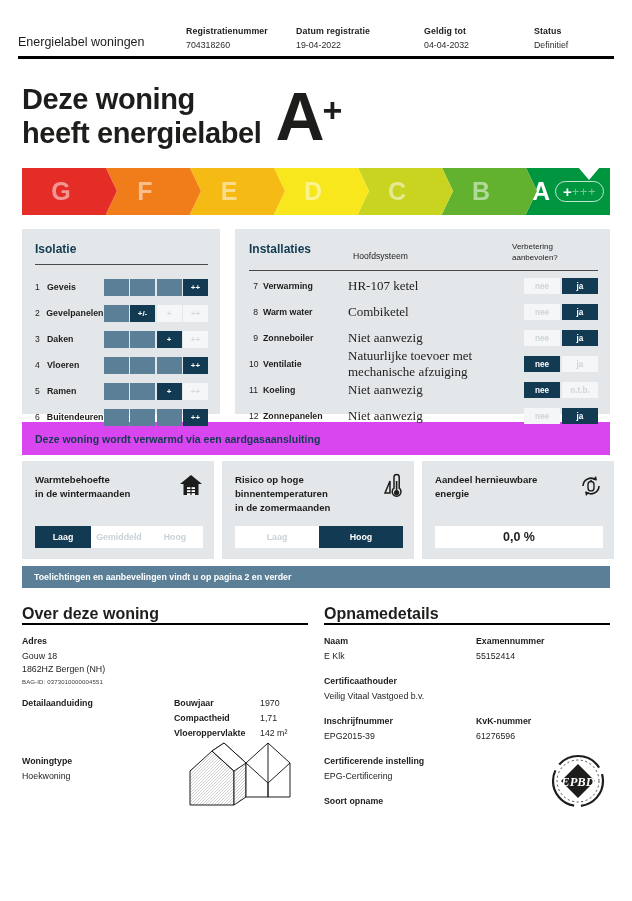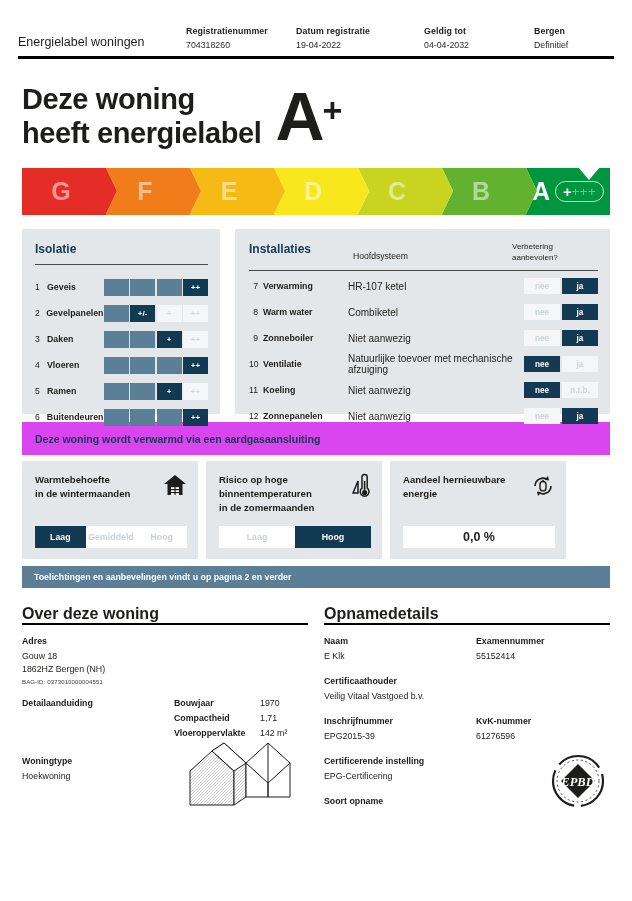--- a/index.html
+++ b/index.html
@@ -76,34 +76,34 @@
   .c-empty { background: #f4f6f7; color: #d3dade; }
 
   .ins-box { background: #e3e7ea; padding: 13px 12px 13px 14px; height: 185px; }
   .ins-head { display: flex; height: 30px; }
   .ins-head-l { width: 104px; }
   .ins-head-m { flex: 1; font-size: 8.6px; color: #1d1d1b; padding-top: 9px; }
   .ins-head-r { width: 86px; font-size: 8px; line-height: 1.35; color: #1d1d1b; }
   .ins-row { display: flex; align-items: center; height: 22px; margin-top: 4px; }
   .ins-num { width: 14px; font-size: 8.6px; text-align: right; padding-right: 5px; }
   .ins-name { width: 85px; font-size: 8.8px; font-weight: bold; }
-  .ins-sys { flex: 1; font-size: 10px; color: #1d1d1b; }
+  .ins-sys { flex: 1; font-size: 13px; color: #1d1d1b; font-family: Liberation Serif, serif; }
   .toggle { display: flex; gap: 2px; width: 80px; justify-content: flex-end; }
   .tg { width: 36px; height: 16px; display: flex; align-items: center; justify-content: center;
         font-size: 8.2px; font-weight: bold; }
   .tg-on { background: #123a52; color: #fff; }
   .tg-off { background: #f4f6f7; color: #ccd5da; }
 
   
   .gas { margin: 8px 0 0 4px; width: 588px; background: #d946ef; height: 33px;
          display: flex; align-items: center; padding-left: 13px;
          font-size: 10.5px; font-weight: bold; color: #123a52; }
 
   
-  .metrics { display: flex; gap: 8px; margin: 6px 0 0 4px; width: 544px; justify-content: center; }
+  .metrics { display: flex; gap: 8px; margin: 6px 0 0 4px; width: 592px; justify-content: center; }
   .metric { background: #e3e7ea; flex: 1; height: 98px; padding: 12px 11px 11px 13px;
             position: relative; display: flex; flex-direction: column; }
   .metric-h { display: flex; justify-content: space-between; align-items: flex-start; flex: 1; }
   .metric-t { font-size: 9.6px; font-weight: bold; line-height: 1.45; color: #1d1d1b; }
   .metric-ico { width: 24px; height: 26px; flex: 0 0 24px; }
   .seg3 { display: flex; background: #fff; height: 22px; }
   .seg3 div { flex: 1; display: flex; align-items: center; justify-content: center;
               font-size: 8.8px; font-weight: bold; color: #c9d2d7; }
   .seg3 div.on { background: #123a52; color: #fff; }
   .valbox { background: #fff; height: 22px; display: flex; align-items: center;
@@ -144,21 +144,21 @@
       </div>
       <div class="hdr-field hdr-f2">
         <div class="hdr-lab">Datum registratie</div>
         <div class="hdr-val">19-04-2022</div>
       </div>
       <div class="hdr-field hdr-f3">
         <div class="hdr-lab">Geldig tot</div>
         <div class="hdr-val">04-04-2032</div>
       </div>
       <div class="hdr-field hdr-f4">
-        <div class="hdr-lab">Bergen</div>
+        <div class="hdr-lab">Status</div>
         <div class="hdr-val">Definitief</div>
       </div>
     </div>
   </div>
   <div class="rule-black"></div>
 
   <div class="big">
     <div class="big-txt">
       <div>Deze woning</div>
       <div>heeft energielabel</div>

